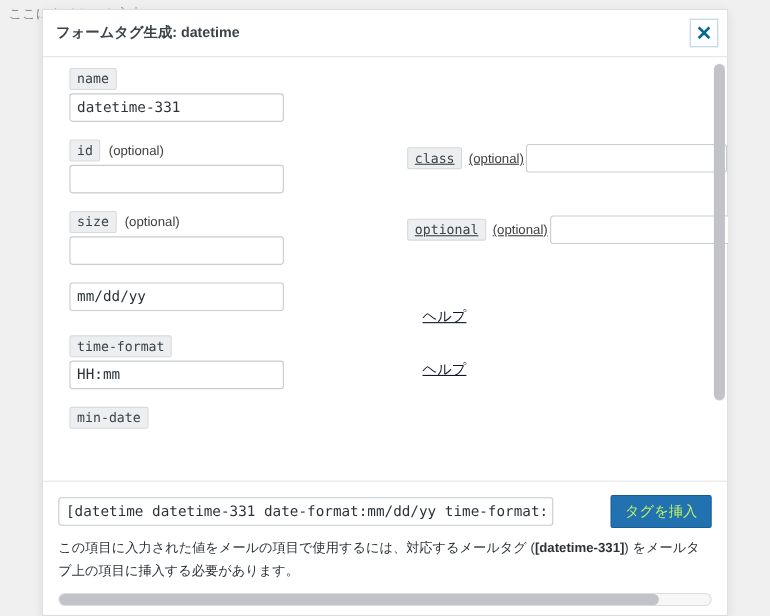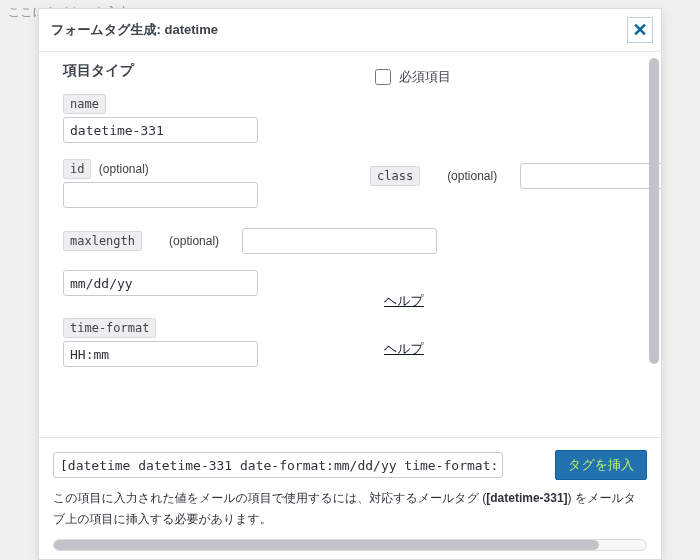--- a/index.html
+++ b/index.html
@@ -143,21 +143,22 @@
     .help-link {
       color: #0f172a;
       text-decoration: underline;
       margin-left: 14px;
       font-size: 13px;
       cursor: pointer;
     }
     .inline-label-input {
       display: flex;
       align-items: center;
-      gap: 23px;
+      gap: 2px;
+      text-decoration: underline;
     }
     .modal-footer {
       border-top: 1px solid #e5e5e5;
       padding: 12px 14px 8px 14px;
     }
     .insert-row {
       display: flex;
       gap: 24px;
       align-items: center;
       margin-bottom: 8px;
@@ -240,29 +241,20 @@
   <div class="modal-header">
     <h2>フォームタグ生成: datetime</h2>
     <button class="close-btn">
       <span>✕</span>
     </button>
   </div>
 
   <div class="modal-body">
     <div class="modal-scroll">
 
-      <div class="row">
-        <div class="col">
-          <div class="section-title">項目タイプ</div>
-        </div>
-        <div class="col required-row">
-          <input type="checkbox" style="">
-          <label>必須項目</label>
-        </div>
-      </div>
 
       <div class="row">
         <div class="col field">
           <label><span class="code-label">name</span></label>
           <input type="text" class="text" value="datetime-331" style="">
         </div>
         <div class="col"></div>
       </div>
 
       <div class="row">
@@ -276,23 +268,30 @@
         <div class="col field col-right">
           <div class="inline-label-input">
             <span class="code-label">class</span>
             <span class="optional">(optional)</span>
             <input type="text" class="text inline-input" style="">
           </div>
         </div>
       </div>
 
       <div class="row">
+        <div class="col field">
+          <label>
+            <span class="code-label">size</span>
+            <span class="optional">(optional)</span>
+          </label>
+          <input type="text" class="text" style="">
+        </div>
         <div class="col field col-right">
           <div class="inline-label-input">
-            <span class="code-label">maxlength</span>
+            <span class="code-label">optional</span>
             <span class="optional">(optional)</span>
             <input type="text" class="text inline-input-sm" style="">
           </div>
         </div>
       </div>
 
       <div class="row">
         <div class="col field">
           <input type="text" class="text" value="mm/dd/yy" style="">
         </div>
@@ -305,20 +304,24 @@
         <div class="col field">
           <label><span class="code-label">time-format</span></label>
           <input type="text" class="text" value="HH:mm" style="">
         </div>
         <div class="col" style="padding-top:22px">
           <a class="help-link">ヘルプ</a>
         </div>
       </div>
 
       <div class="row">
+        <div class="col field">
+          <label><span class="code-label">min-date</span></label>
+
+        </div>
         <div class="col field col-right" style="padding-top:22px">
           
         </div>
       </div>
 
     </div>
     <div class="fake-vscroll">
       <div class="thumb"></div>
     </div>
   </div>

